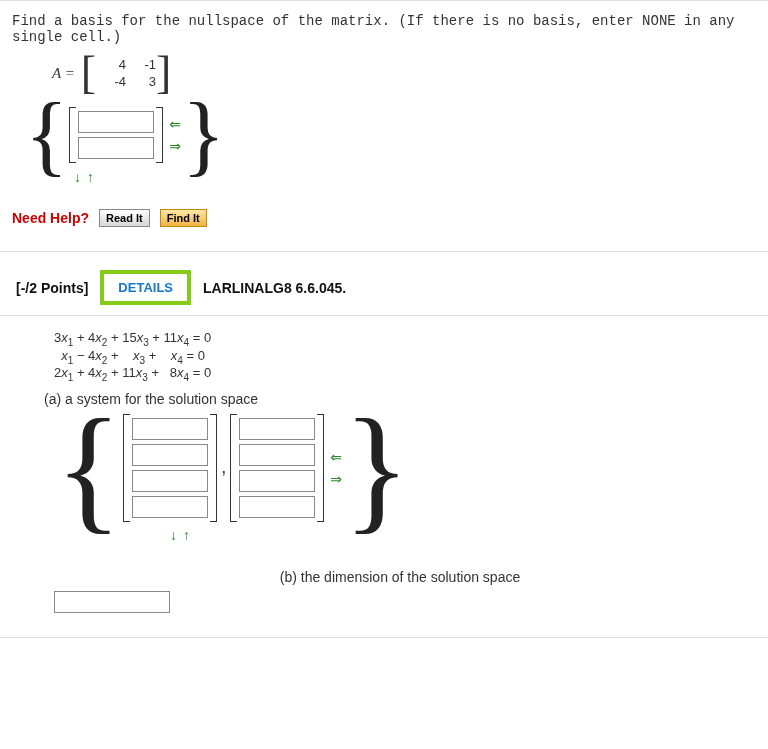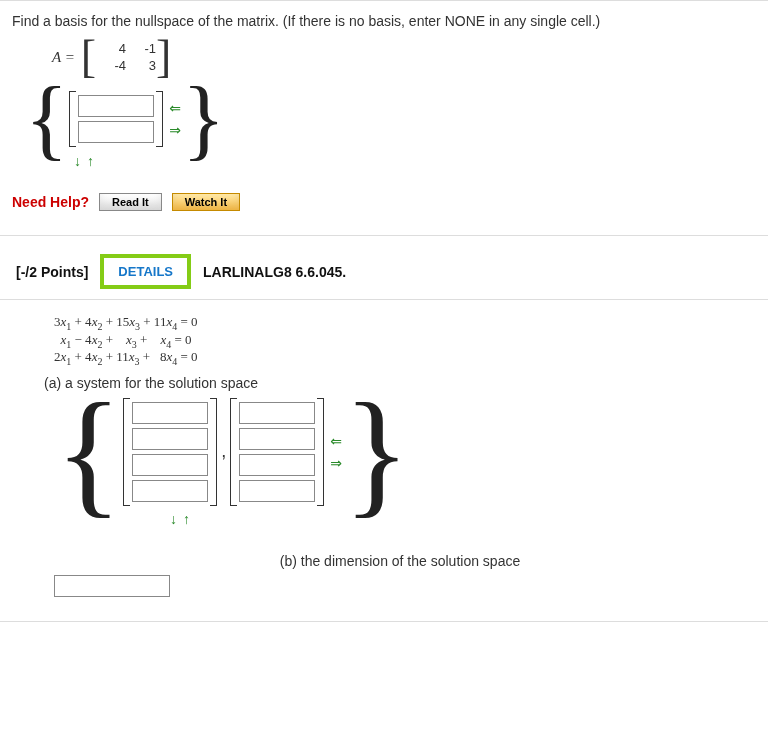--- a/index.html
+++ b/index.html
@@ -11,20 +11,21 @@
     background: #fff;
   }
   .section {
     border: 1px solid #ddd;
     border-left: none;
     border-right: none;
     padding: 8px 12px 24px 12px;
   }
   .question-text {
     margin: 4px 0 10px 0;
+    font-family: Liberation Mono, monospace;
   }
   .matrix-def {
     display: flex;
     align-items: center;
     margin-left: 40px;
     margin-top: 8px;
     margin-bottom: 14px;
     font-style: italic;
     font-family: "Times New Roman", serif;
     font-size: 15px;
@@ -114,21 +115,21 @@
     gap: 10px;
   }
   .need-help-label {
     color: #c00;
     font-weight: bold;
   }
   .pill-btn {
     border: 1px solid #888;
     font-size: 11px;
     font-weight: bold;
-    padding: 2px 12px;
+    padding: 2px 6px;
     cursor: pointer;
     box-shadow: inset 0 -6px 8px rgba(0,0,0,0.08);
   }
   .pill-gray { background: linear-gradient(#fff,#e8e8e8); }
   .pill-orange { background: linear-gradient(#ffe9a8,#ffc24a); border-color:#c58a00;}
   .header-row {
     display: flex;
     align-items: center;
     gap: 12px;
     padding: 18px 0 10px 0;
@@ -219,34 +220,34 @@
     </div>
     <div class="arrows-row" style="margin-left:62px;">
       <span>↓</span>
       <span>↑</span>
     </div>
   </div>
 
   <div class="need-help">
     <span class="need-help-label">Need Help?</span>
     <button class="pill-btn pill-gray">Read It</button>
-    <button class="pill-btn pill-orange">Watch It</button>
+    <button class="pill-btn pill-orange">Find It</button>
   </div>
 </div>
 
 <div class="header-row" style="padding-left:16px;">
   <span class="points">[-/2 Points]</span>
   <button class="details-btn">DETAILS</button>
   <span class="book-ref">LARLINALG8 6.6.045.</span>
 </div>
 
 <div class="section" style="border-top:1px solid #ddd;">
 
   <div class="eq-block">
-    <div style="font-family:Liberation Serif, serif;">
+    <div style="font-family:Liberation Sans, sans-serif;">
       <div>3<i>x</i><span class="sub">1</span> + 4<i>x</i><span class="sub">2</span> + 15<i>x</i><span class="sub">3</span> + 11<i>x</i><span class="sub">4</span> = 0</div>
       <div>&nbsp;&nbsp;<i>x</i><span class="sub">1</span> − 4<i>x</i><span class="sub">2</span> + &nbsp;&nbsp;&nbsp;<i>x</i><span class="sub">3</span> + &nbsp;&nbsp;&nbsp;<i>x</i><span class="sub">4</span> = 0</div>
       <div>2<i>x</i><span class="sub">1</span> + 4<i>x</i><span class="sub">2</span> + 11<i>x</i><span class="sub">3</span> + &nbsp;&nbsp;8<i>x</i><span class="sub">4</span> = 0</div>
     </div>
   </div>
 
   <div class="part-label">(a) a system for the solution space</div>
 
   <div style="display:flex; flex-direction:column; align-items:flex-start; margin-left:30px;">
     <div class="brace-set">

